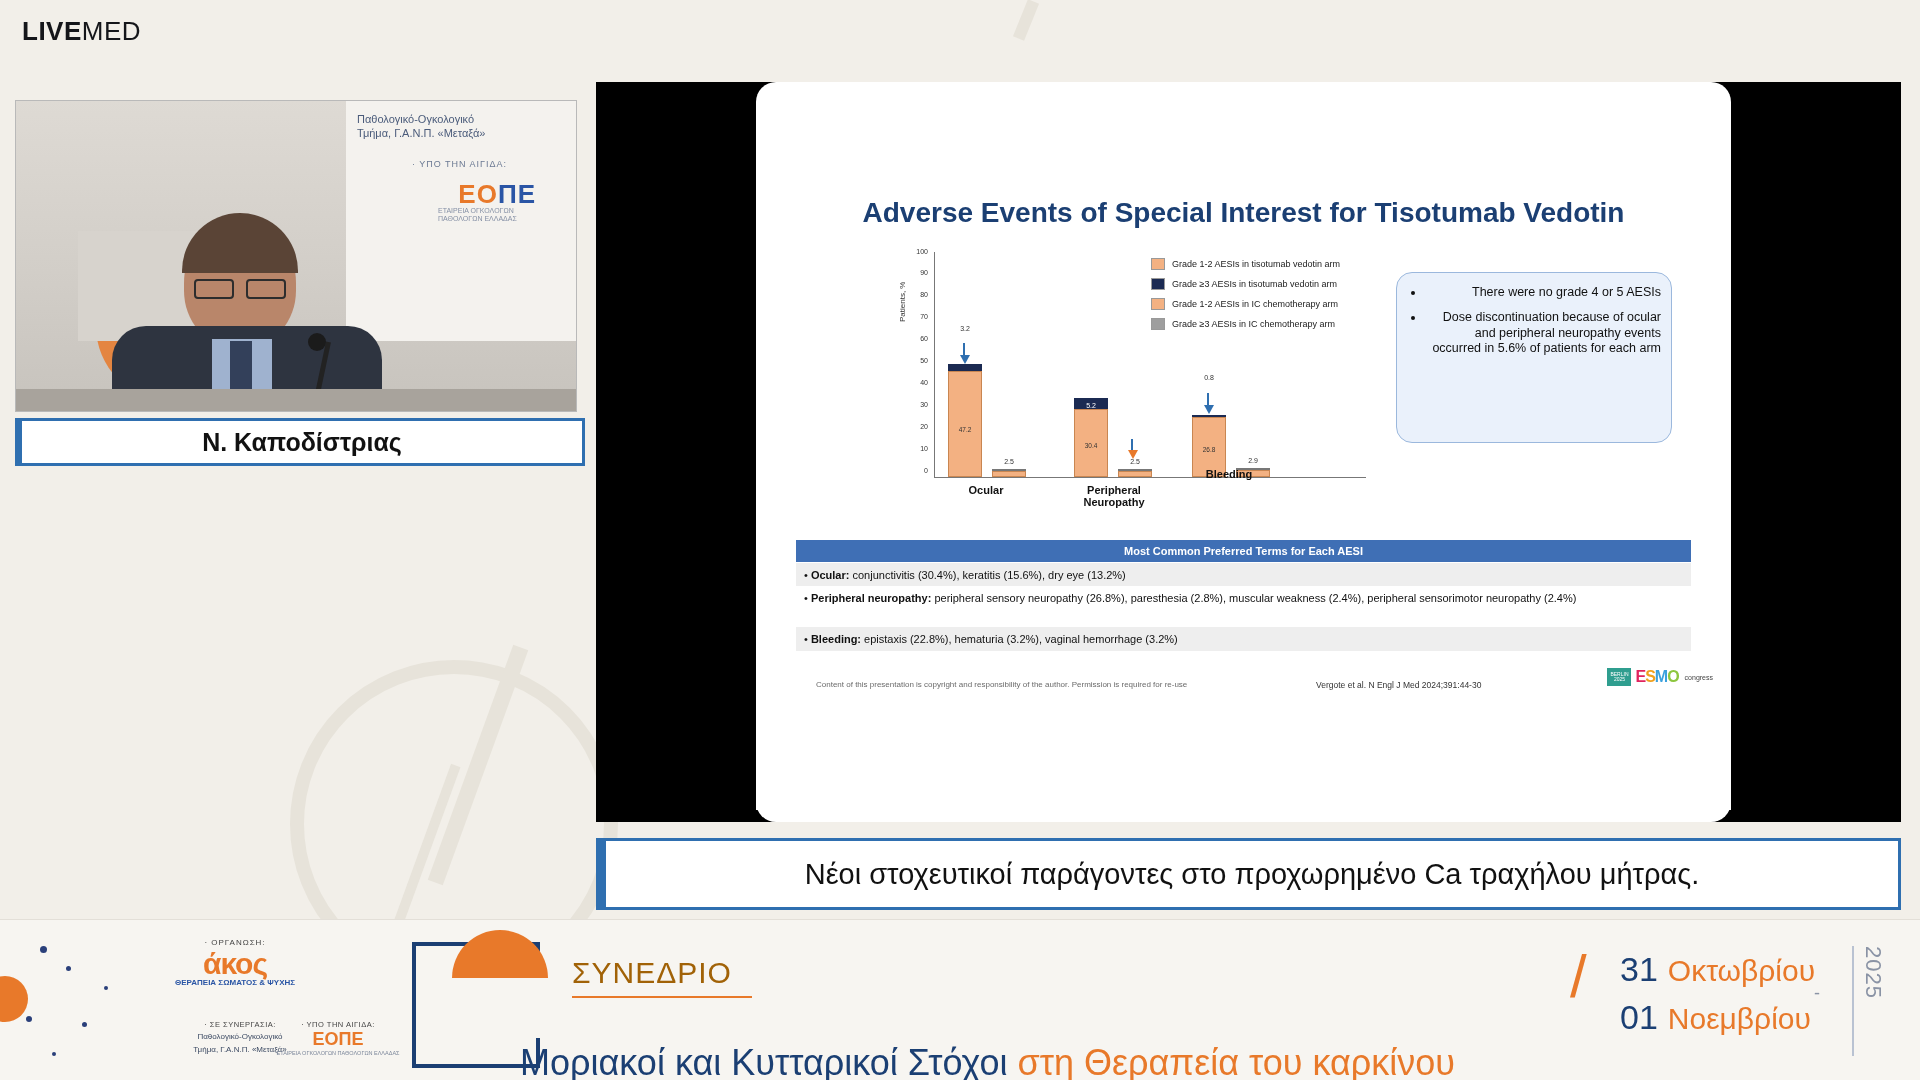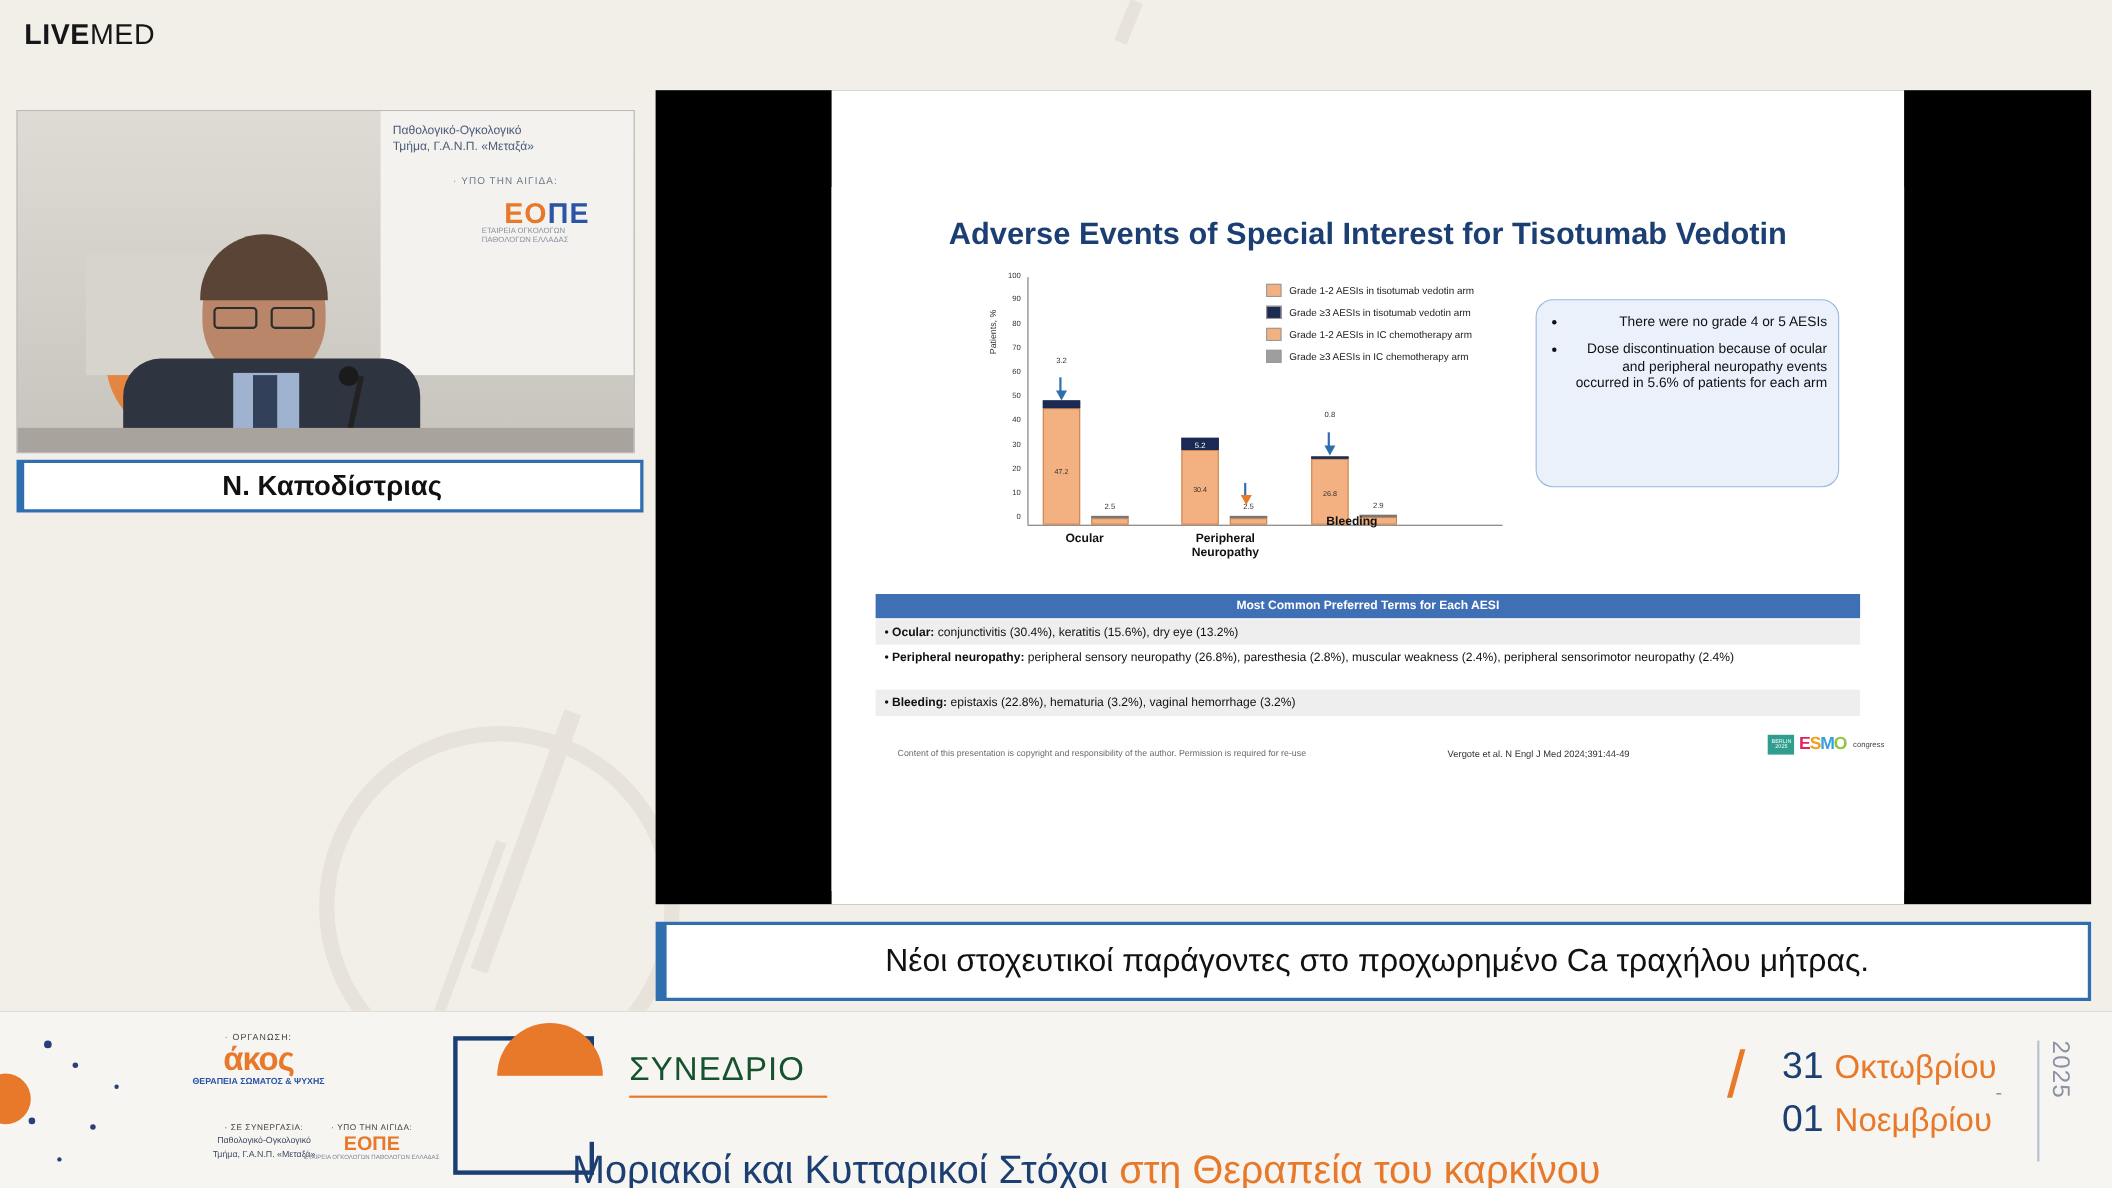--- a/index.html
+++ b/index.html
@@ -48,21 +48,21 @@
 
   .speaker-name{
     margin-top:6px;width:560px;height:42px;background:#ffffff;
     border:3px solid #2f6fb0;border-left:7px solid #2f6fb0;
     display:flex;align-items:center;justify-content:center;
     font-size:25px;font-weight:700;color:#111;
   }
 
   
   .slide-outer{position:absolute;left:596px;top:82px;width:1305px;height:740px;background:#000;}
-  .slide-inner{position:absolute;left:160px;top:0px;width:975px;height:740px;background:#ffffff;}
+  .slide-inner{position:absolute;left:160px;top:0px;width:975px;height:740px;background:#ffffff;border-radius:20px;}
   .slide-pad{position:absolute;left:0;top:88px;width:975px;height:640px;background:#fff;}
   .slide-title{
     position:absolute;left:0;top:115px;width:975px;text-align:center;
     font-size:28px;font-weight:700;color:#1b3f73;
   }
 
   
   .chart-box{position:absolute;left:140px;top:170px;width:470px;height:260px;}
   .y-axis{position:absolute;left:38px;top:0;width:1px;height:225px;background:#777;}
   .x-axis{position:absolute;left:38px;top:225px;width:432px;height:1px;background:#777;}
@@ -129,21 +129,21 @@
   .coop-block{position:absolute;left:140px;top:100px;width:200px;text-align:center;}
   .coop-kicker{font-size:7.5px;letter-spacing:.5px;color:#444;}
   .coop-txt{font-size:8px;color:#3c4a63;line-height:1.2;margin-top:3px;}
   .aegis-block{position:absolute;left:268px;top:100px;width:140px;text-align:center;}
   .eope-small{font-size:18px;font-weight:700;color:#2a55a5;letter-spacing:0;}
   .eope-small span{color:#e8792a;}
   .eope-small-sub{font-size:5.5px;color:#7c879b;line-height:1.1;}
   .congress-mark{position:absolute;left:412px;top:22px;width:120px;height:118px;border:4px solid #1b3f73;}
   .congress-circle{position:absolute;left:452px;top:10px;width:96px;height:96px;border-radius:50%;background:#e8792a;}
   .congress-circle-cut{position:absolute;left:440px;top:58px;width:120px;height:60px;background:#f7f5f1;}
-  .conf-title{position:absolute;left:572px;top:36px;font-size:30px;color:#14532d;letter-spacing:1px;}
+  .conf-title{position:absolute;left:572px;top:36px;font-size:30px;color:#a16207;letter-spacing:1px;}
   .conf-rule{position:absolute;left:572px;top:76px;width:180px;height:2px;background:#e8792a;}
   .conf-sub{position:absolute;left:520px;top:90px;font-size:36px;color:#1b3f73;margin-top:32px;}
   .conf-sub .orange{color:#e8792a;}
   .slash-big{position:absolute;left:1570px;top:22px;font-size:60px;color:#e8792a;font-weight:300;}
   .dates{position:absolute;left:1620px;top:30px;}
   .date-row{display:flex;align-items:baseline;gap:10px;}
   .date-num{font-size:34px;color:#1b3f73;}
   .date-mon{font-size:30px;color:#e8792a;}
   .year-bar{position:absolute;left:1852px;top:26px;height:110px;border-left:2px solid #b9c2d2;padding-left:6px;}
   .year-txt{writing-mode:vertical-rl;font-size:22px;color:#8a93a5;letter-spacing:1px;}
@@ -284,21 +284,21 @@
         <li>Dose discontinuation because of ocular and peripheral neuropathy events occurred in 5.6% of patients for each arm</li>
       </ul>
     </div>
 
     <div class="aesi-header">Most Common Preferred Terms for Each AESI</div>
     <div class="aesi-row odd" style="top:481px;">• <b>Ocular:</b><span> conjunctivitis (30.4%), keratitis (15.6%), dry eye (13.2%)</span></div>
     <div class="aesi-row even" style="top:504px;">• <b>Peripheral neuropathy:</b><span> peripheral sensory neuropathy (26.8%), paresthesia (2.8%), muscular weakness (2.4%), peripheral sensorimotor neuropathy (2.4%)</span></div>
     <div class="aesi-row odd" style="top:545px;">• <b>Bleeding:</b><span> epistaxis (22.8%), hematuria (3.2%), vaginal hemorrhage (3.2%)</span></div>
 
     <div class="slide-foot">Content of this presentation is copyright and responsibility of the author. Permission is required for re-use</div>
-    <div class="slide-ref">Vergote et al. N Engl J Med 2024;391:44-49</div>
+    <div class="slide-ref">Vergote et al. N Engl J Med 2024;391:44-30</div>
     <div class="esmo-logo">
       <span class="esmo-badge">BERLIN 2025</span>
       <span class="esmo-text">
         <span>E</span><span>S</span><span>M</span><span>O</span>
       </span>
       <span class="esmo-congress">congress</span>
     </div>
   </div>
 </div>
 

